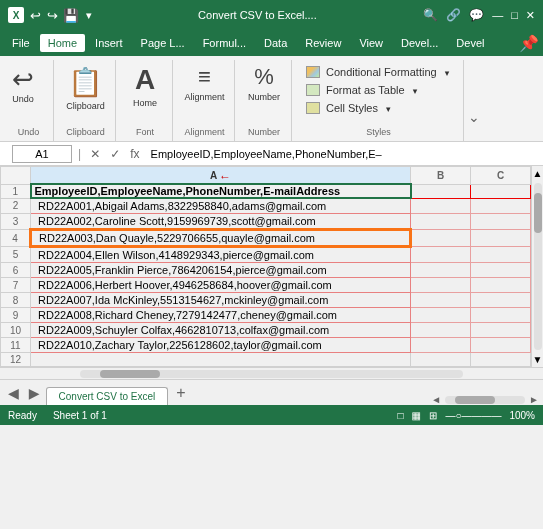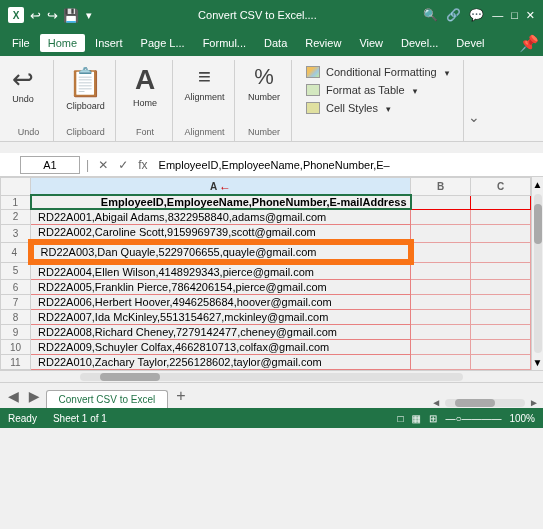--- a/index.html
+++ b/index.html
@@ -121,23 +121,22 @@
     }
     .ribbon-expand-btn { font-size: 14px; cursor: pointer; color: #666; }
 
     
     .formula-bar {
       background: white;
       border-bottom: 1px solid #d0d0d0;
       height: 24px;
       display: flex;
       align-items: center;
-      padding: 0 20px;
+      padding: 0 12px;
       gap: 4px;
-      margin-top: 11px;
     }
     .cell-ref {
       width: 60px;
       border: 1px solid #aaa;
       height: 18px;
       padding: 0 4px;
       font-size: 11px;
       text-align: center;
     }
     .formula-divider { color: #999; font-size: 12px; padding: 0 2px; }
@@ -190,21 +189,20 @@
     }
     tr.data-row td.cell {
       border: 1px solid #e8a0a0;
     }
     tr.data-row .row-header {
       background: #f3f3f3;
     }
     .header-row td.cell {
       border: 1px solid #e00;
       font-weight: bold;
-      text-align: right;
     }
 
     
     .col-a-container {
       position: relative;
       display: flex;
       align-items: center;
       justify-content: center;
       gap: 2px;
     }
@@ -488,20 +486,21 @@
     <div class="style-btn">
       <span style="display:inline-block; width:14px; height:12px; background:#d4e8c0; border:1px solid #999; vertical-align:middle;"></span>
       <span>Format as Table</span>
       <span class="arrow">▾</span>
     </div>
     <div class="style-btn">
       <span style="display:inline-block; width:14px; height:12px; background:#e0e0a0; border:1px solid #999; vertical-align:middle;"></span>
       <span>Cell Styles</span>
       <span class="arrow">▾</span>
     </div>
+    <span class="styles-group-label">Styles</span>
   </div>
 
   <div class="ribbon-expand">
     <span class="ribbon-expand-btn">⌄</span>
   </div>
 </div>
 
 <div class="formula-bar">
   <input type="text" class="cell-ref" value="A1" style="">
   <span class="formula-divider">|</span>
@@ -548,21 +547,21 @@
             <td class="cell"></td>
           </tr>
           <tr class="data-row">
             <td class="row-header">3</td>
             <td class="cell" style="border:1px solid #e88080;">RD22A002,Caroline Scott,9159969739,scott@gmail.com</td>
             <td class="cell"></td>
             <td class="cell"></td>
           </tr>
           <tr class="data-row">
             <td class="row-header">4</td>
-            <td class="cell" style="border:6px solid #f97316;">RD22A003,Dan Quayle,5229706655,quayle@gmail.com</td>
+            <td class="cell" style="border:3px solid #f97316;">RD22A003,Dan Quayle,5229706655,quayle@gmail.com</td>
             <td class="cell"></td>
             <td class="cell"></td>
           </tr>
           <tr class="data-row">
             <td class="row-header">5</td>
             <td class="cell" style="border:1px solid #e88080;">RD22A004,Ellen Wilson,4148929343,pierce@gmail.com</td>
             <td class="cell"></td>
             <td class="cell"></td>
           </tr>
           <tr class="data-row">
@@ -591,20 +590,26 @@
           </tr>
           <tr class="data-row">
             <td class="row-header">10</td>
             <td class="cell" style="border:1px solid #e88080;">RD22A009,Schuyler Colfax,4662810713,colfax@gmail.com</td>
             <td class="cell"></td>
             <td class="cell"></td>
           </tr>
           <tr class="data-row">
             <td class="row-header">11</td>
             <td class="cell" style="border:1px solid #e88080;">RD22A010,Zachary Taylor,2256128602,taylor@gmail.com</td>
+            <td class="cell"></td>
+            <td class="cell"></td>
+          </tr>
+          <tr>
+            <td class="row-header">12</td>
+            <td class="cell"></td>
             <td class="cell"></td>
             <td class="cell"></td>
           </tr>
         </tbody>
       </table>
     </div>
 
     <div class="v-scrollbar">
       <span style="font-size:10px; cursor:pointer;">▲</span>
       <div class="v-scrollbar-track">

